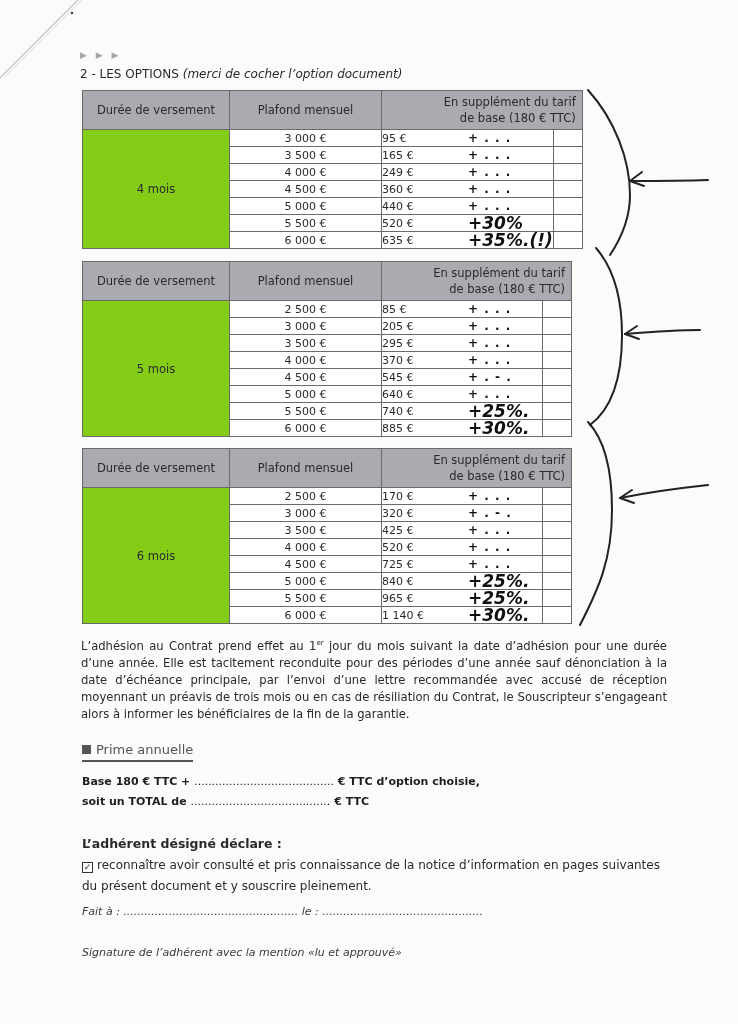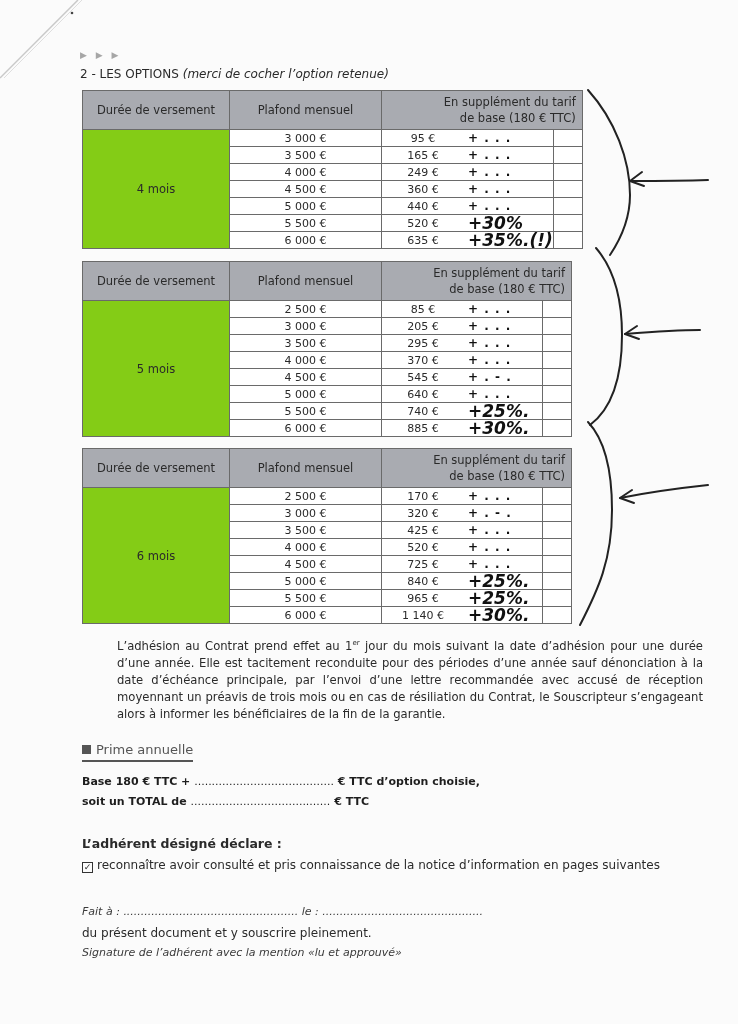--- a/index.html
+++ b/index.html
@@ -17,27 +17,27 @@
   .option-table th { background: #a9abb1; font-weight: normal; height: 39px; color: #2a2a2a; }
   .option-table th.col-duree { width: 147px; }
   .option-table th.col-plafond { width: 152px; }
   .option-table th.col-supp { width: 190px; line-height: 16px; padding: 0 6px; text-align: right; margin-top: 13px; }
   .option-table td { height: 17px; background: #fff; }
   .option-table td.duree { background: #84cc16; text-align: center; width: 147px; }
   .option-table td.plafond { text-align: center; font-size: 11px; }
   .option-table td.supp { position: relative; text-align: left; padding-left: 0; border-right: 1px solid #6a6a6a; }
   .option-table td.check { width: 29px; background: #fff; }
   .supp-inner { display: flex; align-items: center; height: 100%; }
-  .supp-price { display: inline-block; width: 82px; text-align: center; font-size: 11px; }
+  .supp-price { display: inline-block; width: 82px; text-align: left; font-size: 11px; }
   .hand { font-family: "DejaVu Sans", sans-serif; font-weight: bold; color: #111; margin-left: 4px; font-size: 12px; letter-spacing: 1px; white-space: nowrap; }
   .hand.big { font-size: 17px; font-style: italic; letter-spacing: 0; line-height: 14px; }
 
   .annot-svg { position: absolute; left: 560px; top: 80px; width: 178px; height: 560px; pointer-events: none; }
 
-  .body-text { position: absolute; left: 81px; top: 635px; width: 586px; font-size: 11.6px; line-height: 17px; text-align: justify; color: #2a2a2a; margin-left: 36px; }
+  .body-text { position: absolute; left: 81px; top: 635px; width: 586px; font-size: 11.6px; line-height: 17px; text-align: justify; color: #2a2a2a; }
   .body-text sup { font-size: 7px; }
 
   .prime-heading { position: absolute; left: 82px; top: 742px; font-size: 13px; color: #555; border-bottom: 2px solid #555; padding-bottom: 3px; }
   .prime-heading .square { display: inline-block; width: 9px; height: 9px; background: #555; margin-right: 5px; vertical-align: 0px; }
   .prime-line { position: absolute; left: 82px; font-size: 11px; font-weight: bold; color: #1e1e1e; }
   .dots { font-weight: normal; letter-spacing: 0; }
 
   .declare-title { position: absolute; left: 82px; top: 836px; font-size: 12.5px; font-weight: bold; color: #2a2a2a; }
   .declare-line { position: absolute; left: 82px; font-size: 12px; color: #2a2a2a; }
   .checkbox { display: inline-block; width: 11px; height: 11px; border: 1.5px solid #333; margin-right: 4px; vertical-align: -1px; position: relative; font-size: 9px; line-height: 8px; text-align: center; font-weight: bold; }
@@ -48,21 +48,21 @@
 
 <svg class="fold-line" viewBox="0 0 100 80">
   <line x1="78" y1="0" x2="0" y2="78" stroke="#c9c9c9" stroke-width="1.5"></line>
   <line x1="82" y1="0" x2="4" y2="78" stroke="#dedede" stroke-width="1"></line>
   <circle cx="72" cy="13" r="1.3" fill="#444"></circle>
 </svg>
 
 <div class="arrows-top">▶ ▶ ▶</div>
 <div class="section-title">
   <span>2 - LES OPTIONS</span>
-  <span class="italic">(merci de cocher l’option retenue)</span>
+  <span class="italic">(merci de cocher l’option document)</span>
 </div>
 
 <table class="option-table" style="top:90px;">
   <tbody>
       <tr>
     <th class="col-duree">Durée de versement</th>
     <th class="col-plafond">Plafond mensuel</th>
     <th class="col-supp" colspan="2">
       <div>En supplément du tarif</div>
       <div>de base (180 € TTC)</div>
@@ -356,19 +356,19 @@
   <span>Base 180 € TTC + </span><span class="dots">........................................</span><span> € TTC d’option choisie,</span>
 </div>
 <div class="prime-line" style="top:795px;">
   <span>soit un TOTAL de </span><span class="dots">........................................</span><span> € TTC</span>
 </div>
 
 <div class="declare-title">L’adhérent désigné déclare :</div>
 <div class="declare-line" style="top:858px;">
   <span class="checkbox">✓</span><span>reconnaître avoir consulté et pris connaissance de la notice d’information en pages suivantes</span>
 </div>
-<div class="declare-line" style="top:879px;margin-top:47px;">du présent document et y souscrire pleinement.</div>
+<div class="declare-line" style="top:879px;">du présent document et y souscrire pleinement.</div>
 
 <div class="small-line" style="top:905px;">
   <span>Fait à : </span><span>..................................................</span><span> le : </span><span>..............................................</span>
 </div>
 
 <div class="small-line" style="top:946px;">Signature de l’adhérent avec la mention «lu et approuvé»</div>
 
 </body></html>

